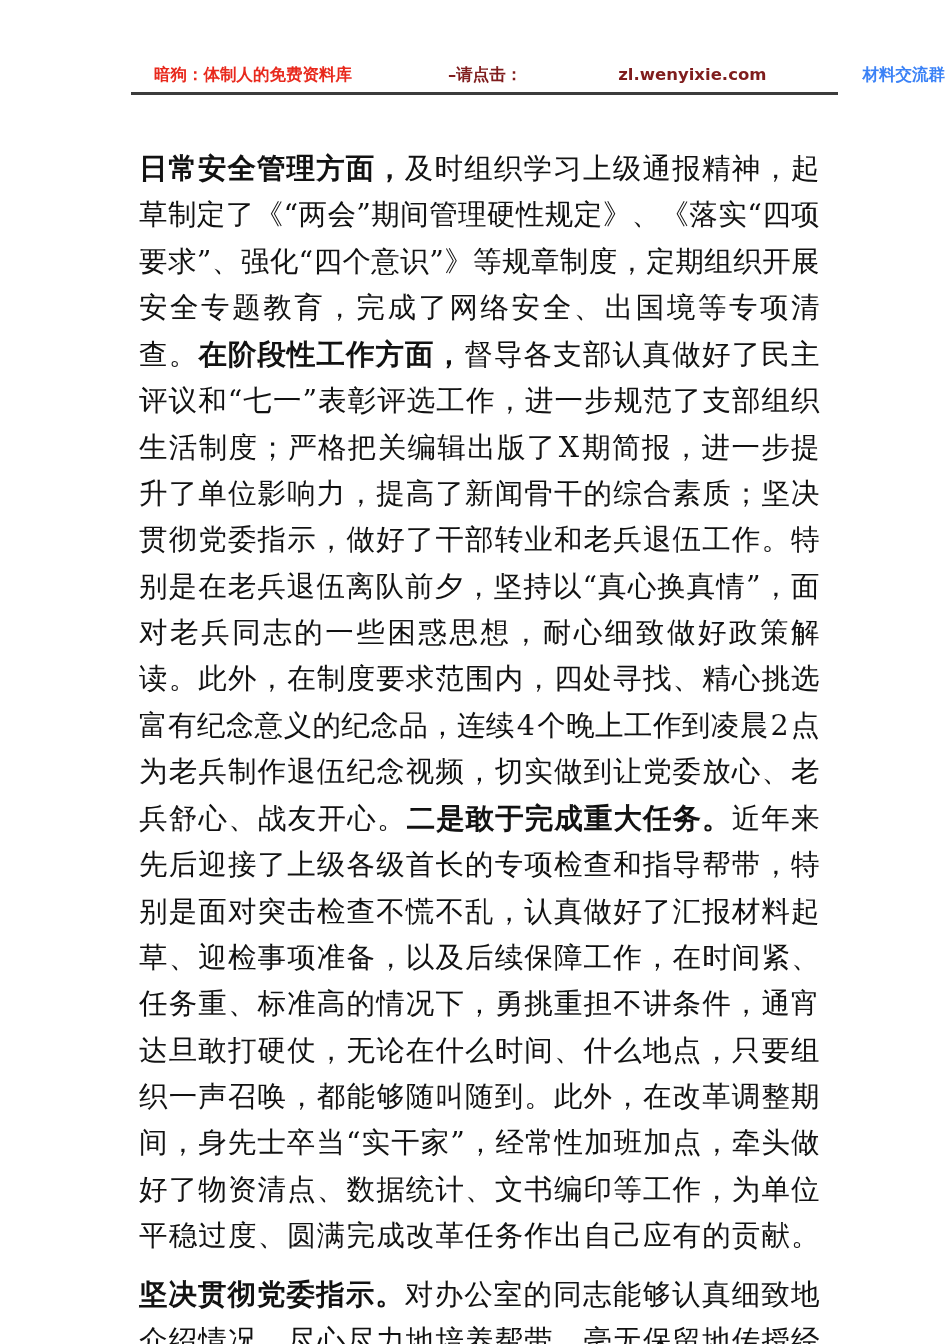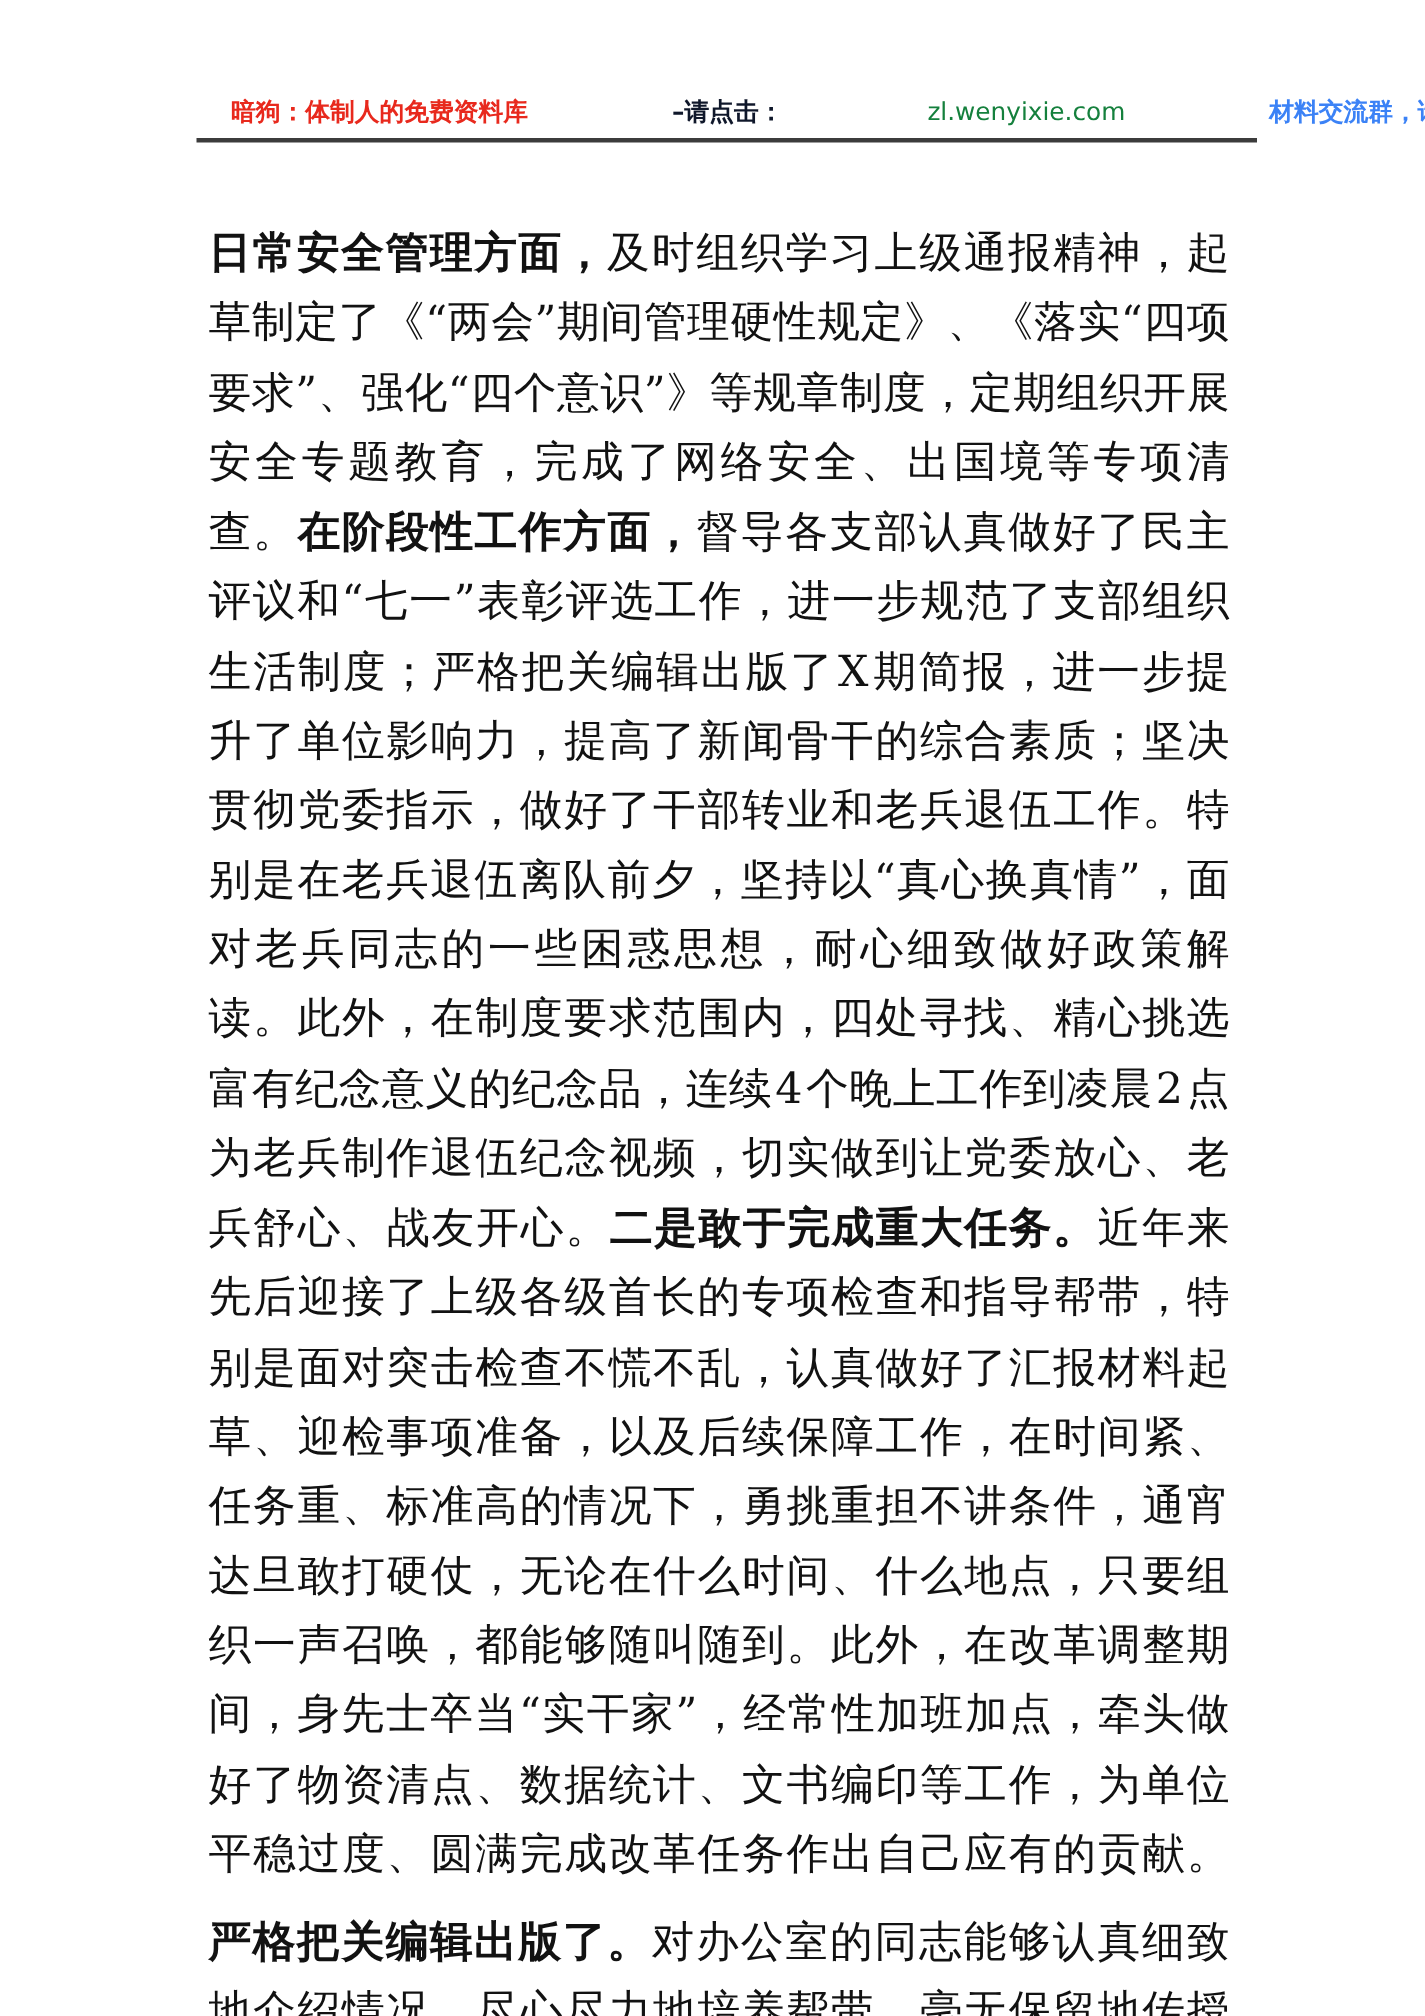--- a/index.html
+++ b/index.html
@@ -34,26 +34,26 @@
     font-family: "DejaVu Sans", "Liberation Sans", sans-serif;
     font-size: 16.5px;
     line-height: 1;
     letter-spacing: 0px;
   }
   .hdr-red {
     color: #e8291d;
     font-weight: bold;
   }
   .hdr-dark {
-    color: #0f172a;
+    color: #7f1d1d;
     font-weight: bold;
   }
   .hdr-link {
-    color: #15803d;
-    font-weight: normal;
+    color: #7f1d1d;
+    font-weight: bold;
   }
   .hdr-tail {
     color: #3b82f6;
     font-weight: bold;
   }
   .hdr-gap-sm { display: inline-block; width: 3px; }
   .hdr-gap-lg { display: inline-block; width: 16px; }
 
   #header-rule {
     position: absolute;
@@ -106,15 +106,15 @@
     <span class="hdr-gap-lg"></span>
     <span class="hdr-seg hdr-tail">材料交流群，请加微信 tizhisiri</span>
 </div>
 
 <div id="header-rule"></div>
 
 <div id="document-body">
 
   <div class="para"><span class="bold-lead">日常安全管理方面，</span><span>及时组织学习上级通报精神，起草制定了《“两会”期间管理硬性规定》、《落实“四项要求”、强化“四个意识”》等规章制度，定期组织开展安全专题教育，完成了网络安全、出国境等专项清查。</span><span class="bold-lead">在阶段性工作方面，</span><span>督导各支部认真做好了民主评议和“七一”表彰评选工作，进一步规范了支部组织生活制度；严格把关编辑出版了</span><span class="latin">X</span><span>期简报，进一步提升了单位影响力，提高了新闻骨干的综合素质；坚决贯彻党委指示，做好了干部转业和老兵退伍工作。特别是在老兵退伍离队前夕，坚持以“真心换真情”，面对老兵同志的一些困惑思想，耐心细致做好政策解读。此外，在制度要求范围内，四处寻找、精心挑选富有纪念意义的纪念品，连续</span><span class="latin">4</span><span>个晚上工作到凌晨</span><span class="latin">2</span><span>点为老兵制作退伍纪念视频，切实做到让党委放心、老兵舒心、战友开心。</span><span class="bold-lead">二是敢于完成重大任务。</span><span>近年来先后迎接了上级各级首长的专项检查和指导帮带，特别是面对突击检查不慌不乱，认真做好了汇报材料起草、迎检事项准备，以及后续保障工作，在时间紧、任务重、标准高的情况下，勇挑重担不讲条件，通宵达旦敢打硬仗，无论在什么时间、什么地点，只要组织一声召唤，都能够随叫随到。此外，在改革调整期间，身先士卒当“实干家”，经常性加班加点，牵头做好了物资清点、数据统计、文书编印等工作，为单位平稳过度、圆满完成改革任务作出自己应有的贡献。</span></div>
 
-  <div class="para"><span class="bold-lead">严格把关编辑出版了。</span><span>对办公室的同志能够认真细致地介绍情况、尽心尽力地培养帮带、毫无保留地传授经验，经常性地交任务、有计划地压担子，在较短的时间内提升了岗位适应能力。平时从</span></div>
+  <div class="para"><span class="bold-lead">坚决贯彻党委指示。</span><span>对办公室的同志能够认真细致地介绍情况、尽心尽力地培养帮带、毫无保留地传授经验，经常性地交任务、有计划地压担子，在较短的时间内提升了岗位适应能力。平时从</span></div>
 
 </div>
 
 </body></html>

